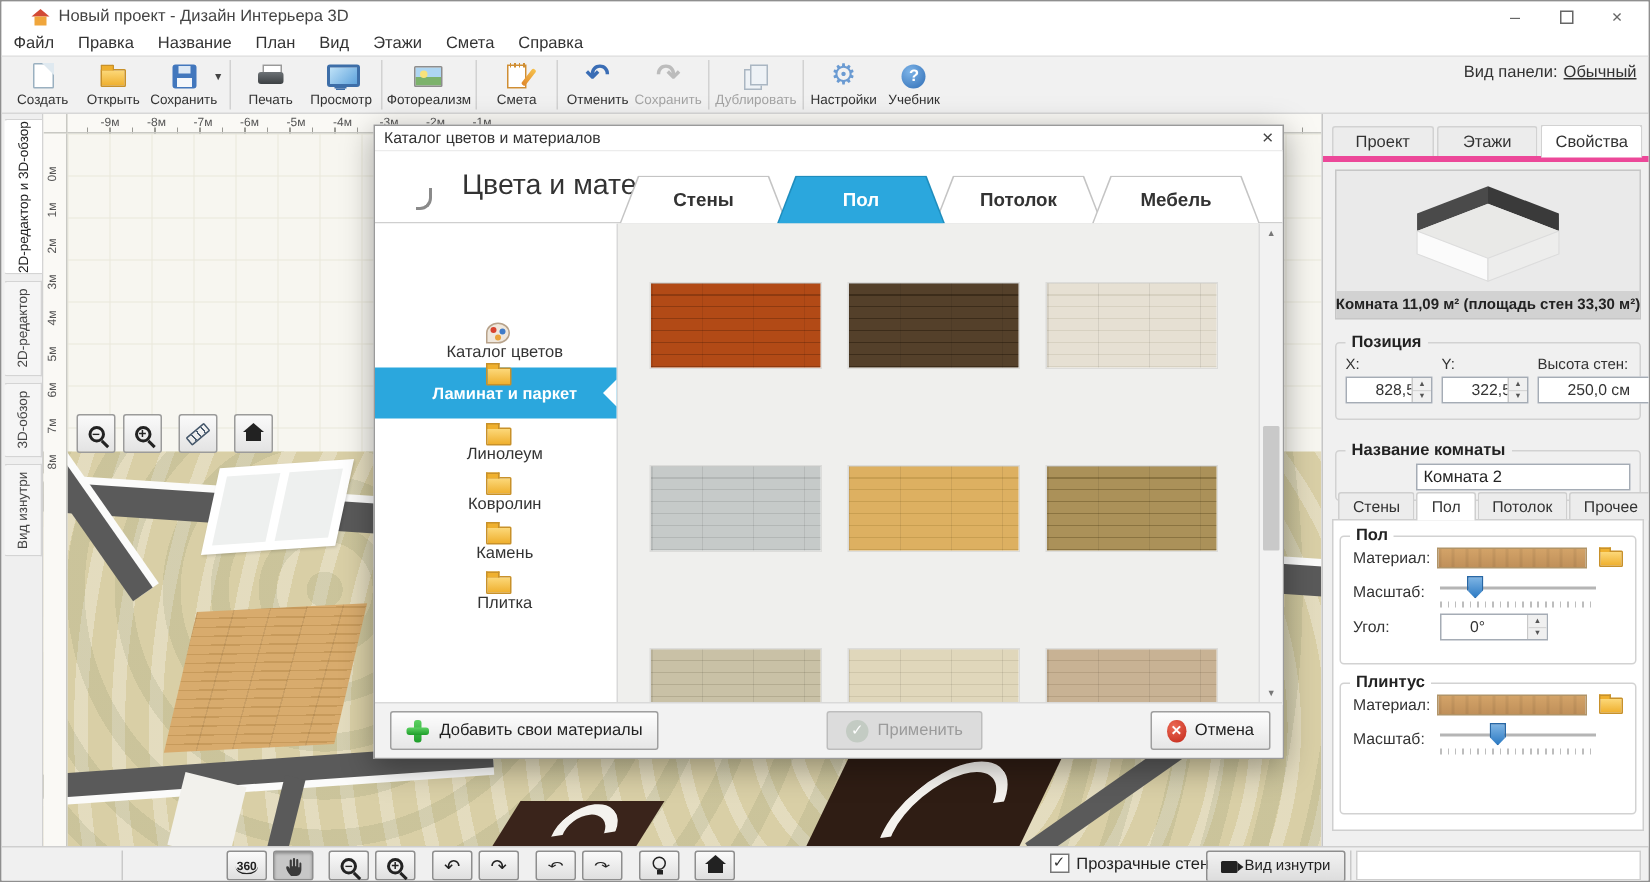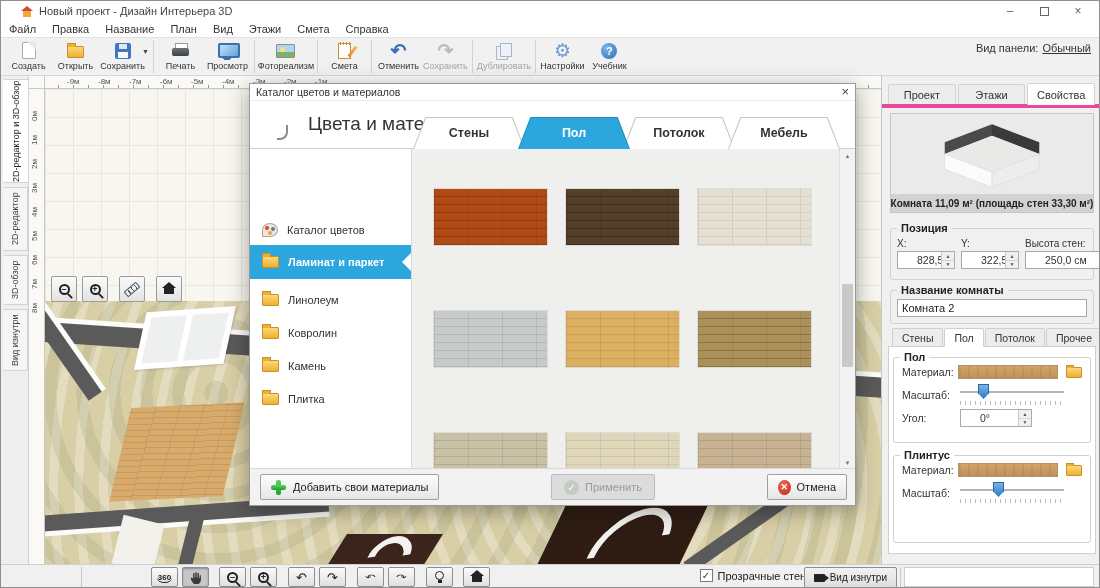--- a/index.html
+++ b/index.html
@@ -141,21 +141,21 @@
   .dtabs{position:absolute;left:170px;bottom:-1px;height:32px;display:flex;}
   .dtab{position:relative;width:112px;height:32px;margin-left:-7px;}
   .dtab .edge{position:absolute;inset:0;background:#c4c4c4;clip-path:polygon(11% 0,89% 0,100% 100%,0 100%);}
   .dtab .face{position:absolute;inset:1px 1px 0 1px;background:#fff;clip-path:polygon(11% 0,89% 0,100% 100%,0 100%);}
   .dtab .tlabel{position:absolute;inset:0;display:flex;align-items:center;justify-content:center;font-size:12.5px;font-weight:bold;color:#333;}
   .dtab.active .face{background:#2ba7dd;}
   .dtab.active .edge{background:#1f8dbd;}
   .dtab.active .tlabel{color:#fff;}
   .dbody{position:absolute;left:0;top:65px;width:605px;height:321px;display:flex;}
   .dside{width:162px;background:#fff;border-right:1px solid #d9d9d9;position:relative;}
-  .citem{position:absolute;left:0;width:100%;height:30px;display:flex;align-items:center;padding-left:12px;font-size:11px;color:#333;}
+  .citem{position:absolute;left:0;width:100%;height:30px;display:flex;align-items:center;padding-left:12px;font-size:11px;color:#333;flex-direction:column;}
   .citem .cicon{margin-right:9px;}
   .citem.selected{background:#2ba7dd;color:#fff;font-weight:bold;height:34px;}
   .citem.selected::after{content:"";position:absolute;right:0;top:50%;margin-top:-9px;border-top:9px solid transparent;border-bottom:9px solid transparent;border-right:9px solid #fff;}
   .i-palette{width:16px;height:14px;border-radius:50% 50% 50% 0;background:#efe7dc;border:1px solid #b7a28a;position:relative;}
   .i-palette::before{content:"";position:absolute;left:2px;top:2px;width:4px;height:4px;border-radius:50%;background:#d8432f;box-shadow:6px 1px 0 #3f7cc9,3px 5px 0 #e9a33c;}
   .cfolder{width:17px;height:12px;background:linear-gradient(#fcd879,#efb02f);border:1px solid #c8912a;border-radius:1px;position:relative;}
   .cfolder::before{content:"";position:absolute;left:-1px;top:-4px;width:7px;height:3px;background:#efb02f;border:1px solid #c8912a;border-bottom:none;}
   .dcontent{position:relative;flex:1;background:#efefed;overflow:hidden;}
   .swatch{position:absolute;width:113px;height:56px;box-shadow:0 0 0 1px rgba(0,0,0,.08);}
   .dscroll{position:absolute;right:0;top:0;width:16px;height:100%;background:#f2f2f2;border-left:1px solid #dcdcdc;}
@@ -403,21 +403,21 @@
               <span class="val">250,0 см</span>
               <span class="btns">
                 <span class="sb">▲</span>
                 <span class="sb">▼</span>
               </span>
             </div>
         </div>
       </div>
     </div>
 
-    <div class="group" style="top:214px;height:34px;">
+    <div class="group" style="top:224px;height:34px;padding-left:47px;">
       <span class="gtitle">Название комнаты</span>
       <div style="padding:8px 6px 0;">
         <input class="txtinput" value="Комната 2" style="">
       </div>
     </div>
 
     <div class="stabs">
       <span class="stab">Стены</span>
       <span class="stab active">Пол</span>
       <span class="stab">Потолок</span>

